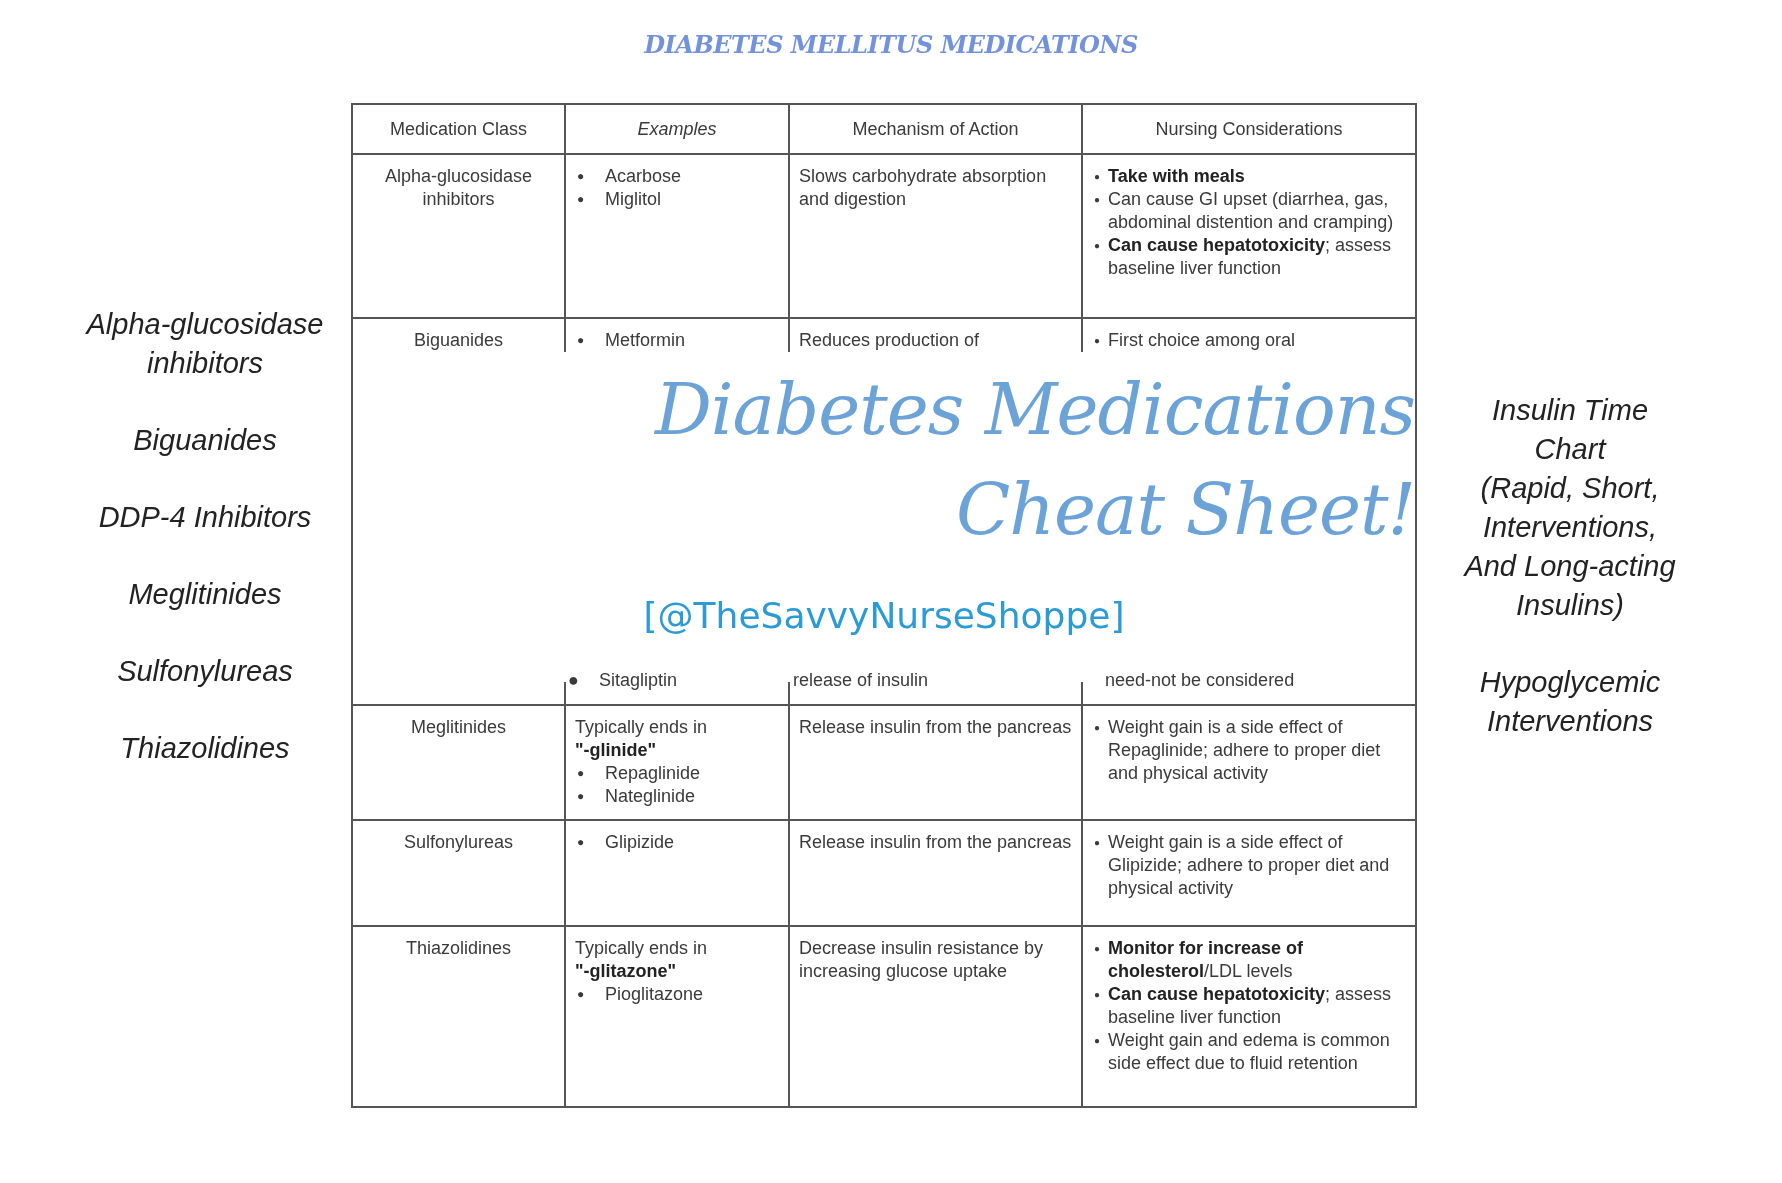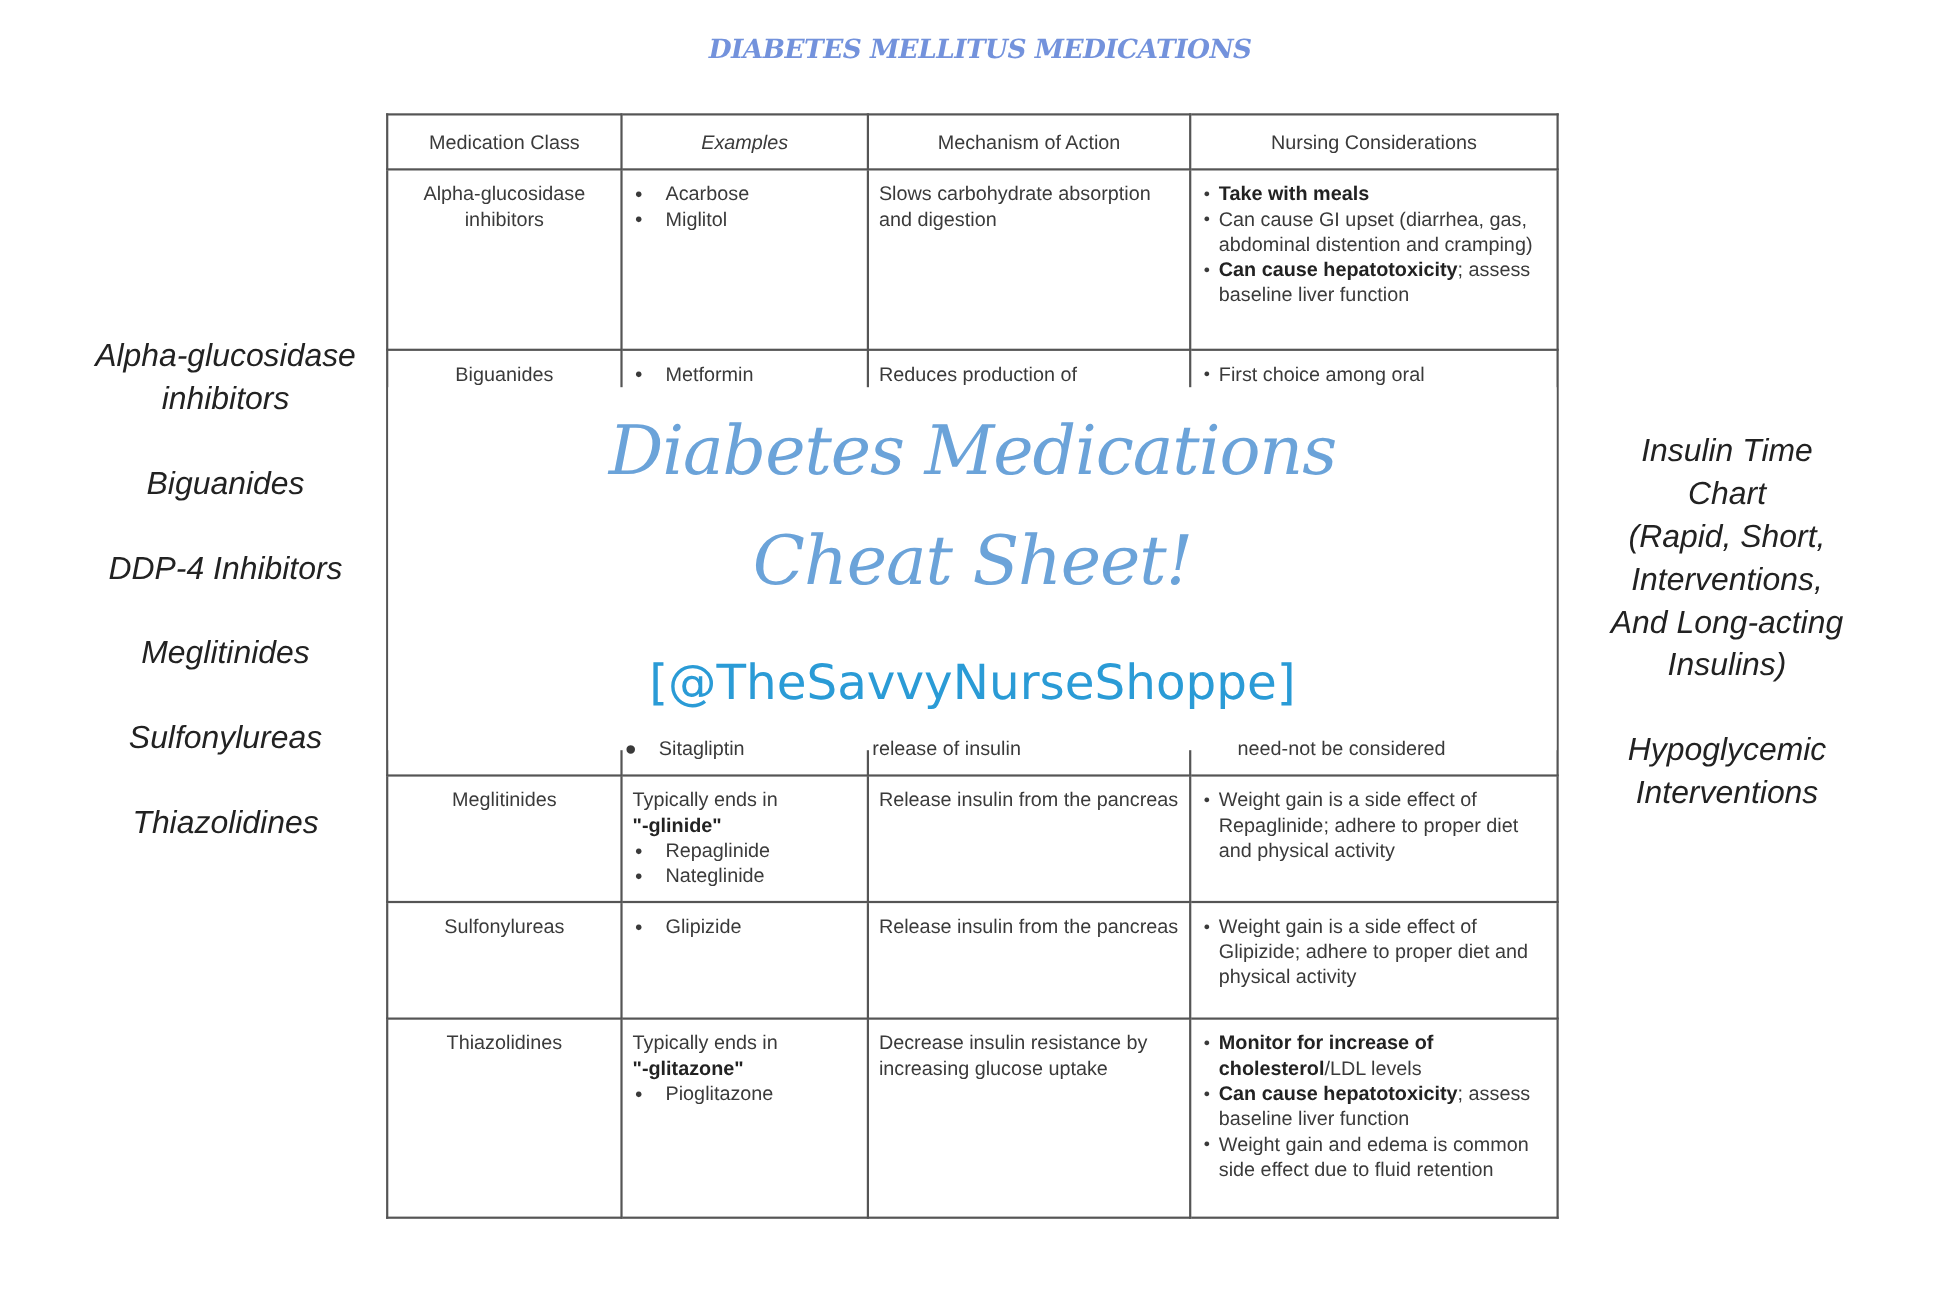--- a/index.html
+++ b/index.html
@@ -21,25 +21,25 @@
   .med-table td.class-cell { text-align: center; }
   ul.bul { margin: 0; padding: 0; list-style: none; }
   ul.bul li { position: relative; padding-left: 30px; }
   ul.bul li::before { content: "\25CF"; position: absolute; left: 2px; top: 0; font-size: 12px; }
   ul.nurse { margin: 0; padding: 0; list-style: none; }
   ul.nurse li { position: relative; padding-left: 16px; }
   ul.nurse li::before { content: "\25CF"; position: absolute; left: 2px; top: 0; font-size: 10px; }
   b { color: #222; }
 
   .overlay { position: absolute; left: 353px; top: 352px; width: 1062px; height: 330px; background: #ffffff; }
-  .cursive-title { position: absolute; left: 353px; top: 360px; width: 1062px; text-align: center;
-    font-family: "DejaVu Serif", serif; font-style: italic; font-size: 62px; line-height: 100px;
+  .cursive-title { position: absolute; left: 353px; top: 360px; width: 1062px; text-align: right;
+    font-family: "DejaVu Serif", serif; font-style: italic; font-size: 71px; line-height: 100px;
     color: #6ba3d9; letter-spacing: -1px; }
   .handle { position: absolute; left: 353px; top: 595px; width: 1062px; text-align: center;
-    font-family: "DejaVu Sans", sans-serif; font-size: 44px; color: #2a9bd6; }
+    font-family: "DejaVu Sans", sans-serif; font-size: 36px; color: #2a9bd6; }
   .fragment { position: absolute; top: 670px; font-size: 18px; color: #3a3a3a; }
 
   .side-left { position: absolute; left: 60px; top: 305px; width: 290px; text-align: center;
     font-style: italic; font-size: 29px; line-height: 39px; color: #222; }
   .side-left div { margin-bottom: 38px; }
   .side-right { position: absolute; left: 1430px; top: 362px; width: 280px; text-align: center;
     font-style: italic; font-size: 29px; line-height: 39px; color: #222; margin-top: 29px; }
   .side-right .gap { height: 38px; }
 </style>
 </head>
@@ -150,21 +150,21 @@
 
 <div class="overlay"></div>
 <div class="cursive-title">
   <div>Diabetes Medications</div>
   <div>Cheat Sheet!</div>
 </div>
 <div class="handle">[@TheSavvyNurseShoppe]</div>
 
 <div class="fragment" style="left:568px;">●&nbsp;&nbsp;&nbsp;&nbsp;<span>Sitagliptin</span></div>
 <div class="fragment" style="left:793px;">release of insulin</div>
-<div class="fragment" style="left:1105px;margin-left:20px;">need-not be considered</div>
+<div class="fragment" style="left:1105px;">need-not be considered</div>
 
 <div class="side-left">
   <div style="line-height:39px;">
     <span>Alpha-glucosidase</span><br><span>inhibitors</span>
   </div>
   <div>Biguanides</div>
   <div>DDP-4 Inhibitors</div>
   <div>Meglitinides</div>
   <div>Sulfonylureas</div>
   <div>Thiazolidines</div>

